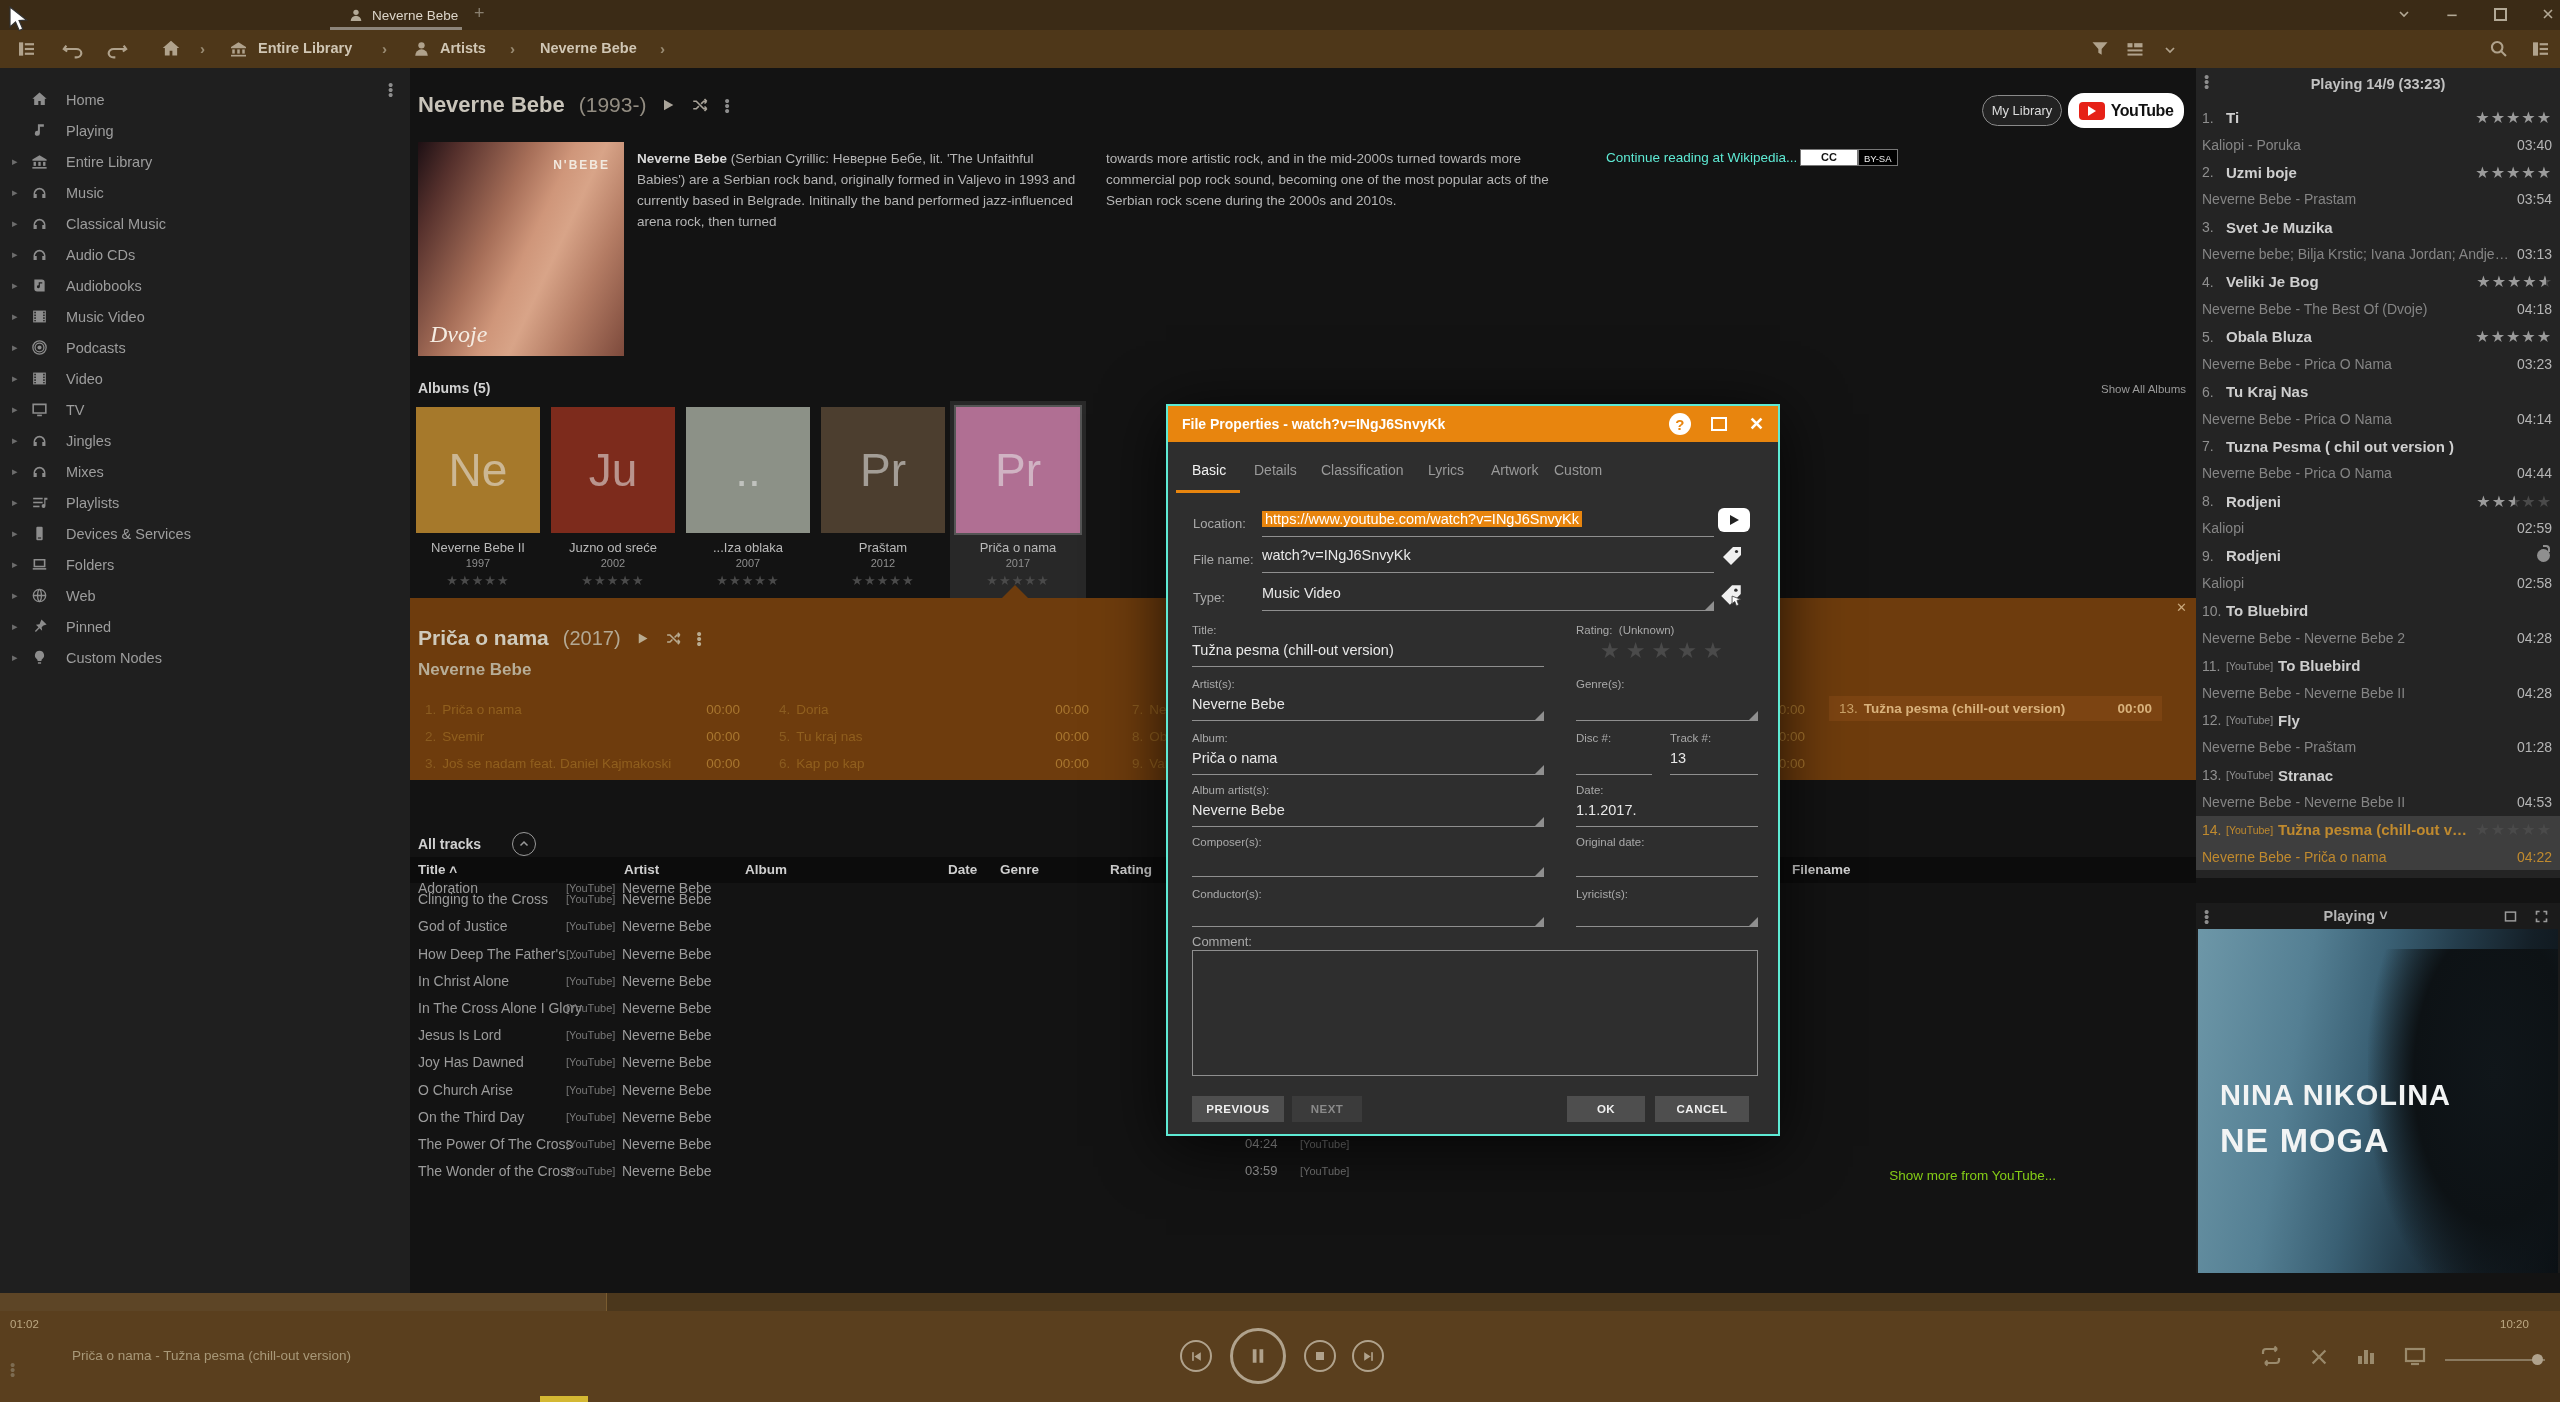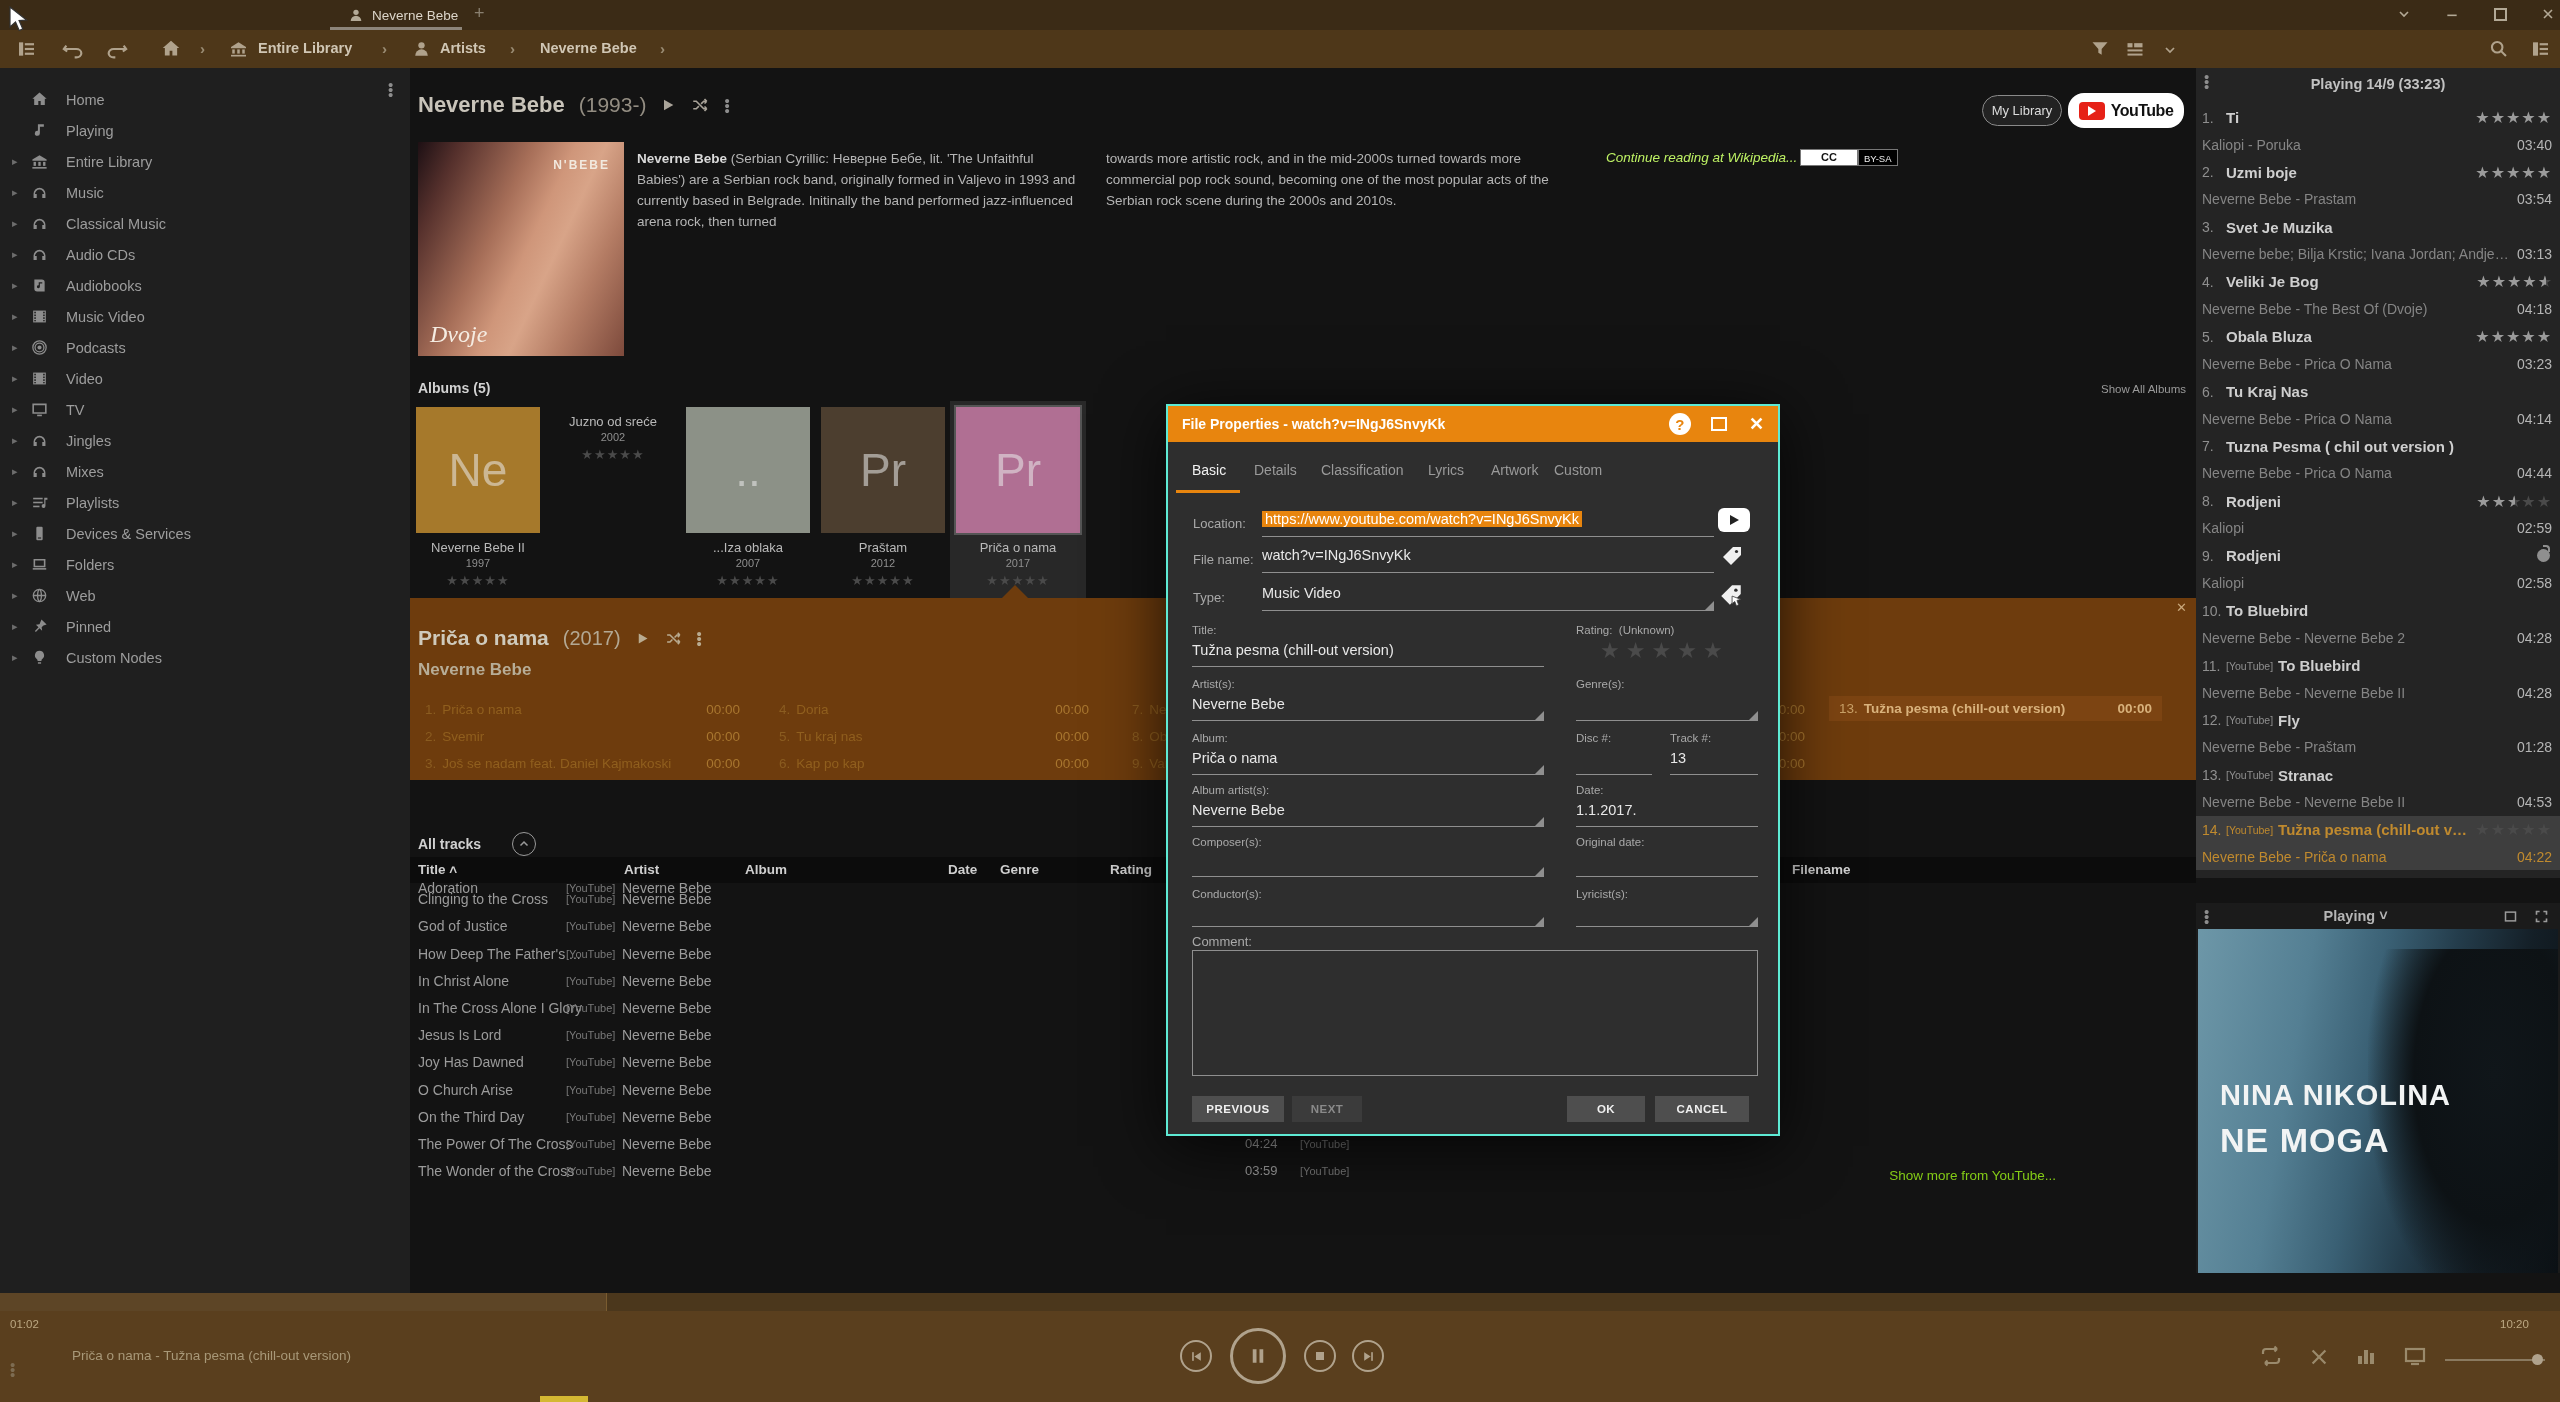--- a/index.html
+++ b/index.html
@@ -45,21 +45,21 @@
     border-top:5px solid transparent; border-bottom:5px solid transparent; }
   #btn-youtube .yt-word { color:#111; font-size:16px; font-weight:bold; letter-spacing:-.5px; }
 
   #cover { left:418px; top:142px; width:206px; height:214px;
     background:linear-gradient(115deg,#1d1014 0%,#55302c 14%,#a66e58 38%,#cf967a 52%,#d8a488 62%,#b47c64 78%,#7d4a3c 100%); }
   #cover .l1 { position:absolute; right:14px; top:16px; color:#f2e9df; font-size:12px; letter-spacing:2px; font-weight:bold; }
   #cover .l2 { position:absolute; left:12px; bottom:8px; color:#f5ece2; font-size:24px;
     font-family:"Liberation Serif", serif; font-style:italic; }
   .bio { color:#b5b5b5; font-size:13.5px; line-height:21px; }
   .bio b { color:#dadada; }
-  #wiki-link { left:1606px; top:150px; color:#bef264; font-size:13.5px; font-style:italic; }
+  #wiki-link { left:1606px; top:150px; color:#5eead4; font-size:13.5px; }
   #cc-badge { left:1800px; top:149px; display:flex; height:17px; }
   #cc-badge .cc { background:#fff; color:#111; font-size:11px; font-weight:bold; padding:1px 20px; border:1px solid #777; }
   #cc-badge .by { background:#000; color:#eee; font-size:9.5px; padding:3px 5px; border:1px solid #777; }
 
   #albums-header { left:418px; top:380px; color:#d2d2d2; font-size:14px; font-weight:bold; }
   #show-all-albums { left:2040px; top:383px; width:146px; text-align:right; color:#9a9a9a; font-size:11.5px; }
   .tile { width:124px; }
   .tile-img { width:124px; height:126px; display:flex; align-items:center; justify-content:center; }
   .tile-init { color:rgba(235,235,235,.55); font-size:46px; }
   .tile-name { color:#b9b9b9; font-size:13px; text-align:center; margin-top:7px; }
@@ -561,20 +561,23 @@
 <div id="album-tiles">
     <div class="tile abs" style="left: 416px; top: 407px;">
       <div class="tile-img" style="background: rgb(166, 121, 43);">
         <span class="tile-init">Ne</span>
       </div>
       <div class="tile-name">Neverne Bebe II</div>
       <div class="tile-year">1997</div>
       <div class="tile-stars"><span class="star dim" style="font-size:13px;">★★★★★</span></div>
     </div>
     <div class="tile abs" style="left: 551px; top: 407px;">
+      <div class="tile-img" style="background: rgb(125, 43, 28);">
+        <span class="tile-init">Ju</span>
+      </div>
       <div class="tile-name">Juzno od sreće</div>
       <div class="tile-year">2002</div>
       <div class="tile-stars"><span class="star dim" style="font-size:13px;">★★★★★</span></div>
     </div>
     <div class="tile abs" style="left: 686px; top: 407px;">
       <div class="tile-img" style="background: rgb(140, 145, 135);">
         <span class="tile-init">..</span>
       </div>
       <div class="tile-name">...Iza oblaka</div>
       <div class="tile-year">2007</div>

